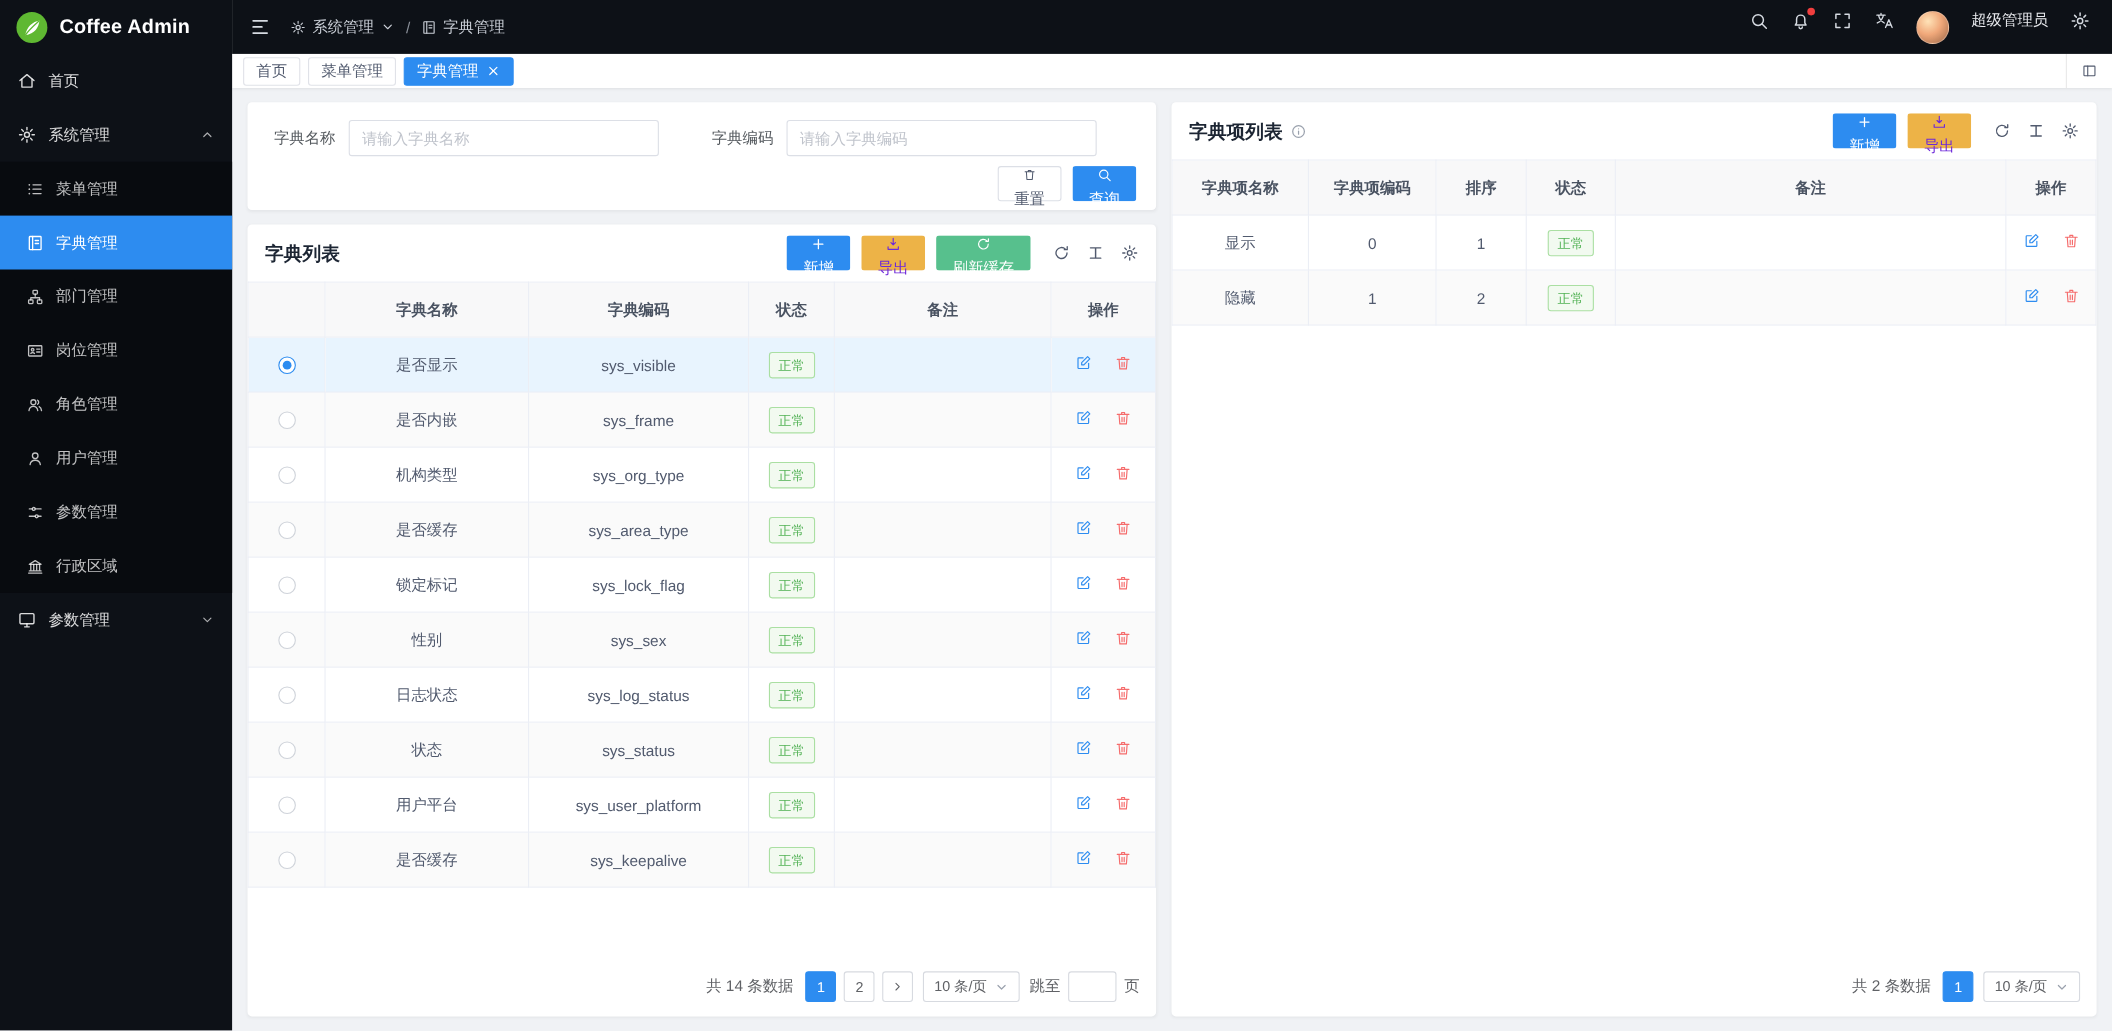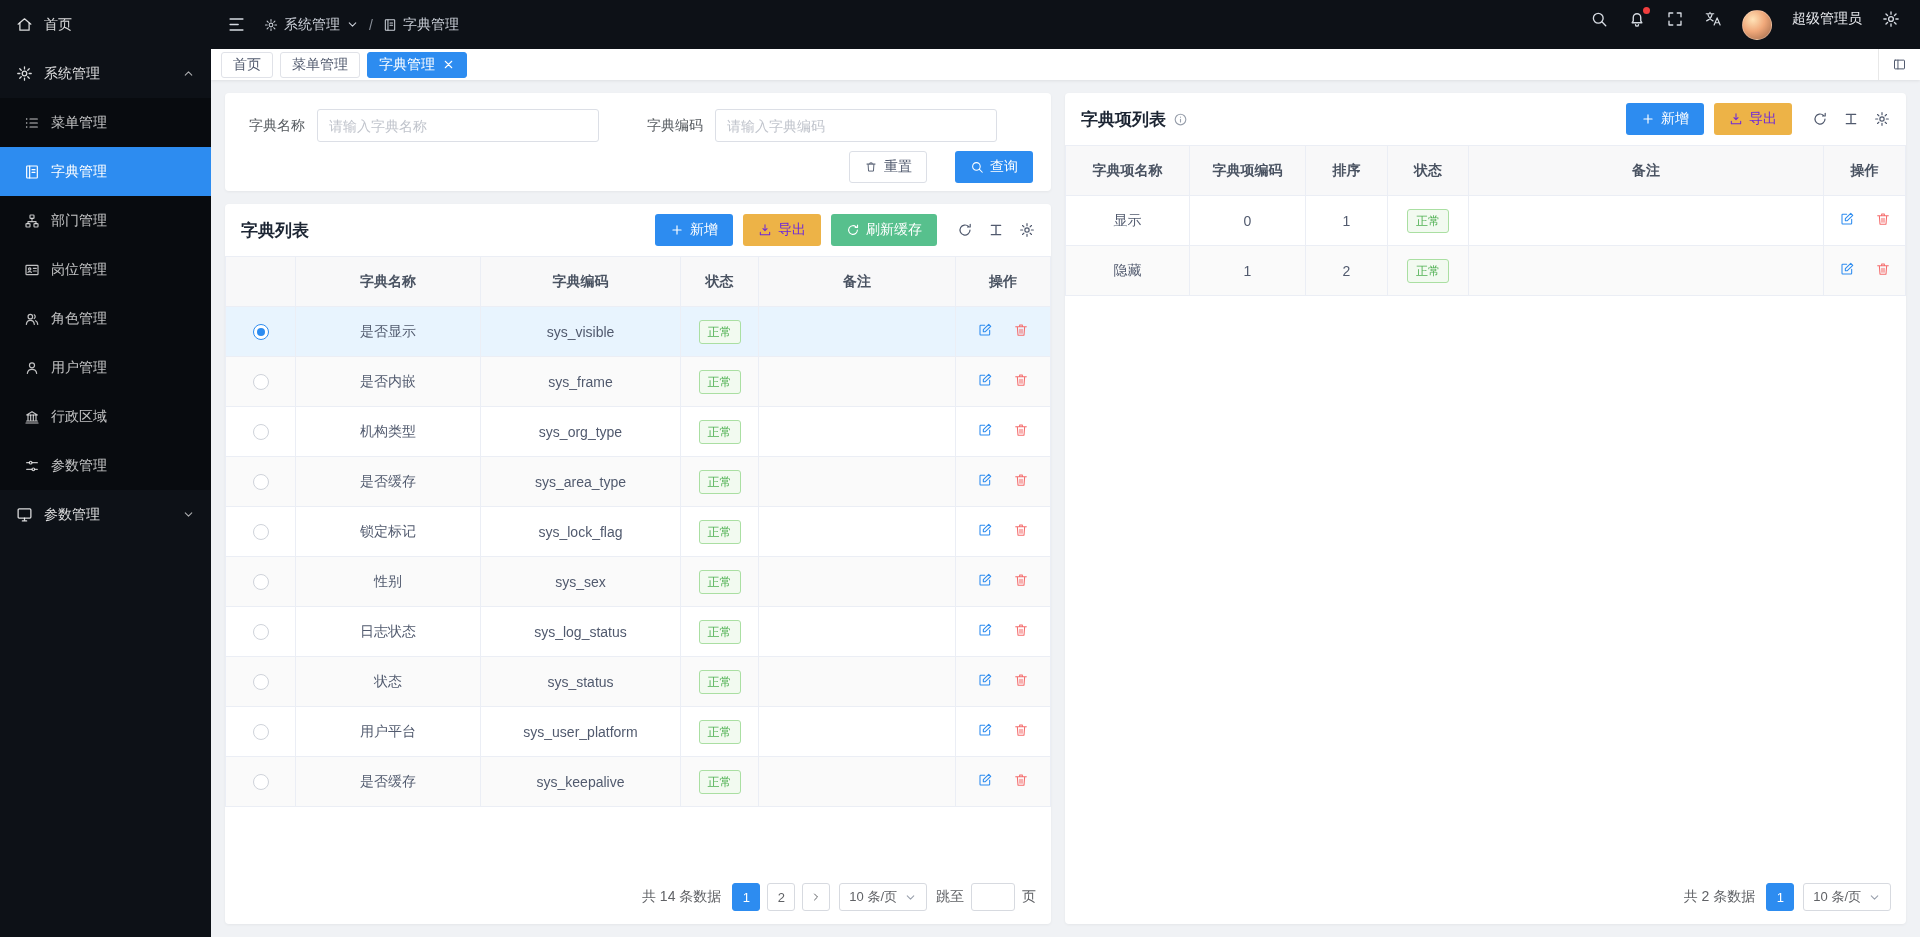--- a/index.html
+++ b/index.html
@@ -64,24 +64,24 @@
   .col-right{flex:1;display:flex;}
   .card{background:#fff;border-radius:4px;box-shadow:0 1px 3px rgba(0,0,0,.05);}
 
   
   .search-card{height:98px;padding:16px 18px 12px;display:flex;flex-direction:column;gap:9px;}
   .form-row{display:flex;align-items:center;gap:42px;}
   .form-item{display:flex;align-items:center;gap:12px;}
   .form-item label{min-width:62px;text-align:right;color:#54595e;font-size:14px;white-space:nowrap;}
   .form-item input{width:282px;height:33px;border:1px solid #dcdfe6;border-radius:3px;padding:0 11px;font-size:14px;color:#303133;outline:none;}
   .form-item input::placeholder{color:#c0c4cc;}
-  .form-actions{display:flex;justify-content:flex-end;align-items:center;gap:28px;}
+  .form-actions{display:flex;justify-content:flex-end;align-items:center;gap:10px;}
 
   
-  .btn{height:32px;padding:0 14px;border-radius:3px;font-size:14px;display:inline-flex;align-items:center;gap:6px;border:1px solid transparent;cursor:pointer;background:#fff;font-family:inherit;white-space:nowrap;}
+  .btn{height:32px;padding:0 14px;border-radius:3px;font-size:14px;display:inline-flex;align-items:center;gap:6px;border:1px solid transparent;cursor:pointer;background:#fff;font-family:inherit;white-space:nowrap;flex-direction:column;}
   .btn-plain{border-color:#dcdfe6;color:#515a6e;}
   .btn-primary{background:var(--primary);color:#fff;}
   .btn-warning{background:var(--warning);color:#6d28d9;}
   .btn-success{background:var(--success-btn);color:#fff;}
 
   
   .list-card{flex:1;position:relative;display:flex;flex-direction:column;overflow:hidden;}
   .card-head{height:52px;flex:none;display:flex;align-items:center;justify-content:space-between;padding:0 16px;}
   .card-title-wrap{display:flex;align-items:center;gap:7px;}
   .card-title{font-size:17px;font-weight:bold;color:#1c2533;text-align:center;}
@@ -118,20 +118,30 @@
   .select .caret{color:#9aa1ad;}
   .jump{display:flex;align-items:center;gap:7px;justify-content:space-between;}
   .jump input{width:44px;height:28px;border:1px solid #d7dae0;border-radius:3px;outline:none;text-align:center;font-size:13px;color:#303133;}
 </style>
 </head>
 <body>
 
 <div class="app">
 
   <aside class="sidebar">
+    <div class="logo">
+      <span class="logo-icon">
+        <svg viewBox="0 0 32 32">
+            <circle cx="16" cy="16" r="15" fill="#5fb832"></circle>
+            <path d="M9.5 23.5c1.6-8.2 7.4-13 13.8-14.2-.6 6.6-4.4 13-13.8 14.2z" fill="#ffffff"></path>
+            <path d="M9.5 23.5c4.6-6.4 8.6-9.6 13.8-14.2" stroke="#5fb832" stroke-width="1.3" fill="none"></path>
+          </svg>
+      </span>
+      <span class="logo-text">Coffee Admin</span>
+    </div>
     <nav id="menu">
         <div class="menu-item">
           <span class="i17" data-icon="home">
             <svg viewBox="0 0 24 24" fill="none" stroke="currentColor" stroke-width="1.8" stroke-linecap="round" stroke-linejoin="round">
               <path d="M3 11.5L12 4l9 7.5"></path>
               <path d="M5.5 10v10h13V10"></path>
             </svg>
           </span>
           <span>首页</span>
         </div>
@@ -202,37 +212,37 @@
           <div class="sub-item">
             <span class="i16" data-icon="user">
               <svg viewBox="0 0 24 24" fill="none" stroke="currentColor" stroke-width="1.8" stroke-linecap="round" stroke-linejoin="round">
                 <circle cx="12" cy="8" r="3.8"></circle>
                 <path d="M5 20c.6-3.9 3.4-5.9 7-5.9s6.4 2 7 5.9"></path>
               </svg>
             </span>
             <span>用户管理</span>
           </div>
           <div class="sub-item">
-            <span class="i16" data-icon="region-bank">
-              <svg viewBox="0 0 24 24" fill="none" stroke="currentColor" stroke-width="1.8" stroke-linecap="round" stroke-linejoin="round">
-                <path d="M3 21h18M4 9h16L12 4z"></path>
-                <path d="M6 9v9M10 9v9M14 9v9M18 9v9M4 18h16"></path>
-              </svg>
-            </span>
-            <span>行政区域</span>
-          </div>
-          <div class="sub-item">
             <span class="i16" data-icon="params">
               <svg viewBox="0 0 24 24" fill="none" stroke="currentColor" stroke-width="1.8" stroke-linecap="round" stroke-linejoin="round">
                 <path d="M4 7h4M12 7h8M4 17h8M16 17h4"></path>
                 <circle cx="10" cy="7" r="2"></circle>
                 <circle cx="14" cy="17" r="2"></circle>
               </svg>
             </span>
             <span>参数管理</span>
+          </div>
+          <div class="sub-item">
+            <span class="i16" data-icon="region-bank">
+              <svg viewBox="0 0 24 24" fill="none" stroke="currentColor" stroke-width="1.8" stroke-linecap="round" stroke-linejoin="round">
+                <path d="M3 21h18M4 9h16L12 4z"></path>
+                <path d="M6 9v9M10 9v9M14 9v9M18 9v9M4 18h16"></path>
+              </svg>
+            </span>
+            <span>行政区域</span>
           </div>
         </div>
         <div class="menu-item">
           <span class="i17" data-icon="monitor">
             <svg viewBox="0 0 24 24" fill="none" stroke="currentColor" stroke-width="1.8" stroke-linecap="round" stroke-linejoin="round">
               <rect x="3" y="4" width="18" height="13" rx="1.5"></rect>
               <path d="M9 21h6M12 17v4"></path>
             </svg>
           </span>
           <span>参数管理</span>

